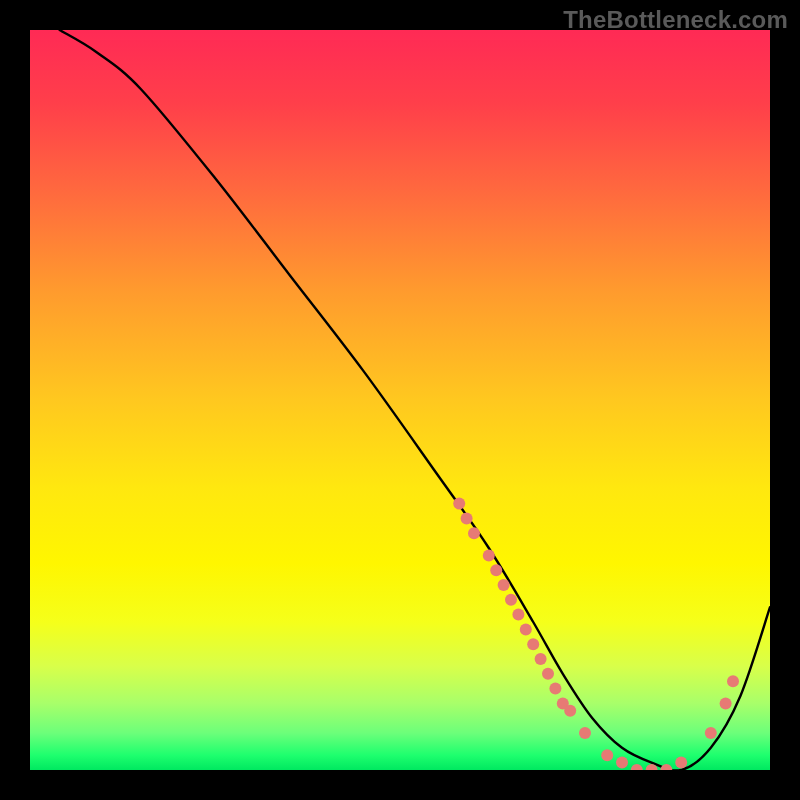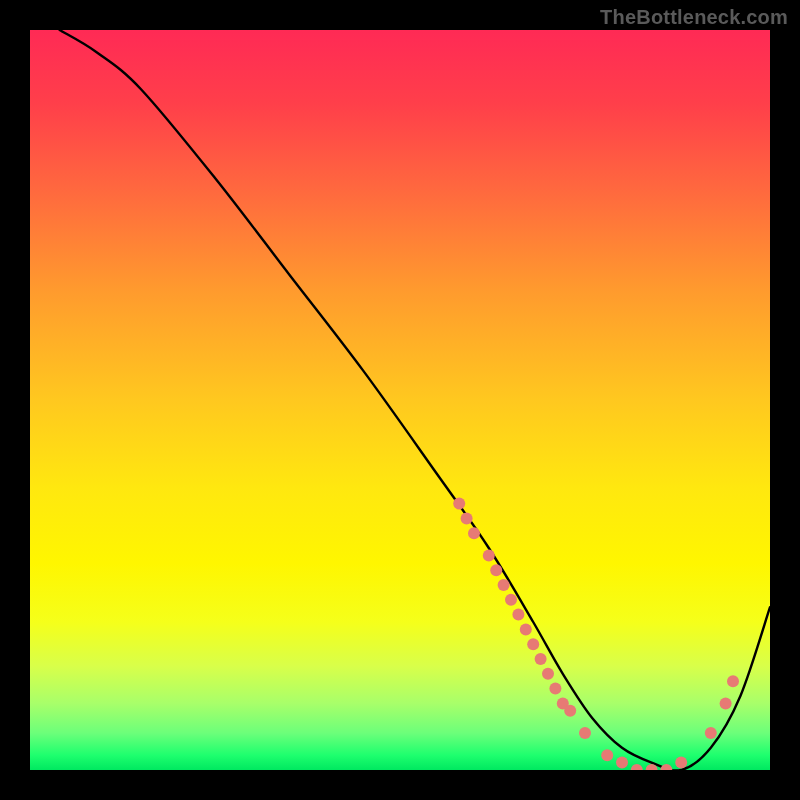--- a/index.html
+++ b/index.html
@@ -29,21 +29,21 @@
       #a8ff6a 91%,
       #6cff7a 95%,
       #1eff6e 98%,
       #00e860 100%);
   }
   .watermark {
     position: absolute;
     top: 6px;
     right: 12px;
     font-family: Arial, Helvetica, sans-serif;
-    font-size: 20px;
+    font-size: 24px;
     font-weight: 600;
     color: #5a5a5a;
     letter-spacing: 0.2px;
     user-select: none;
   }
   svg.curve {
     position: absolute;
     left: 0;
     top: 0;
     width: 740px;

